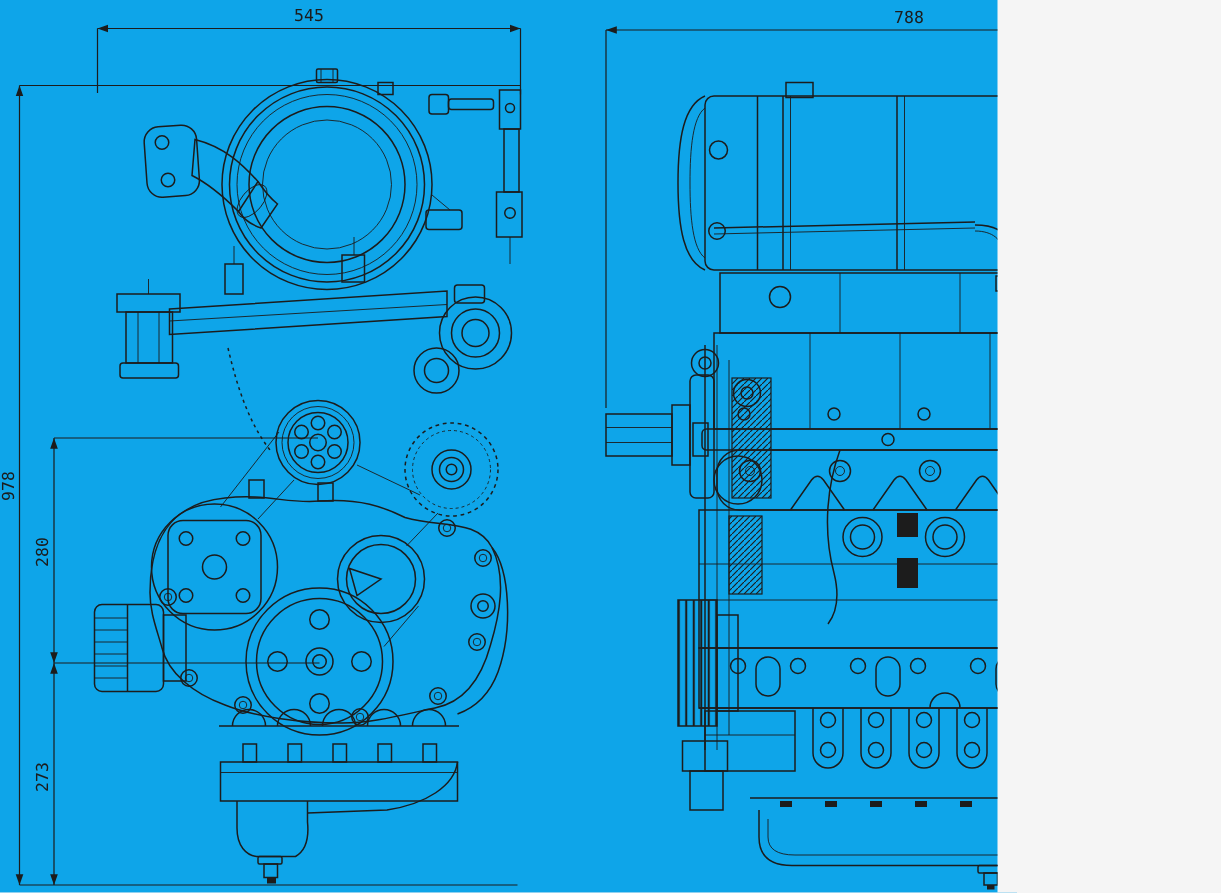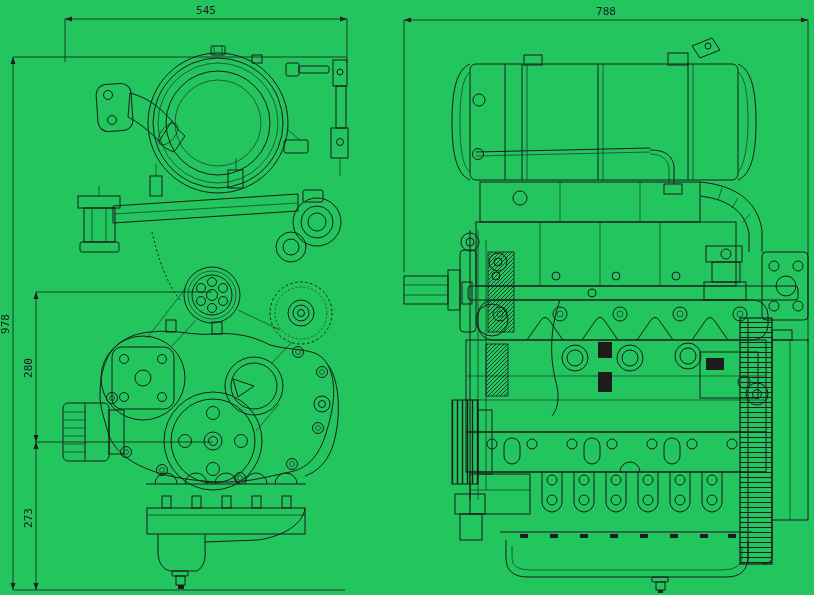--- a/index.html
+++ b/index.html
@@ -1,16 +1,16 @@
 <!DOCTYPE html>
 <html><head>
 <meta charset="utf-8">
 <style>
   html,body{margin:0;padding:0;background:#f5f5f5;}
-  .sheet{position:relative;width:814px;height:595px;background:#22c55e;overflow:hidden;
+  .sheet{position:relative;width:665px;height:595px;background:#0ea5e9;overflow:hidden;
          font-family:"DejaVu Sans Mono","Liberation Mono",monospace;}
   svg{display:block}
   svg text{font-family:"DejaVu Sans Mono","Liberation Mono",monospace;font-size:11px;fill:#1c1c1c;}
   .ln{stroke:#1c1c1c;fill:none;stroke-width:1}
   .thin{stroke:#1c1c1c;fill:none;stroke-width:.6}
   .dim{stroke:#1c1c1c;fill:none;stroke-width:.8}
   .solid{fill:#1c1c1c;stroke:none}
 </style>
 </head>
 <body>

